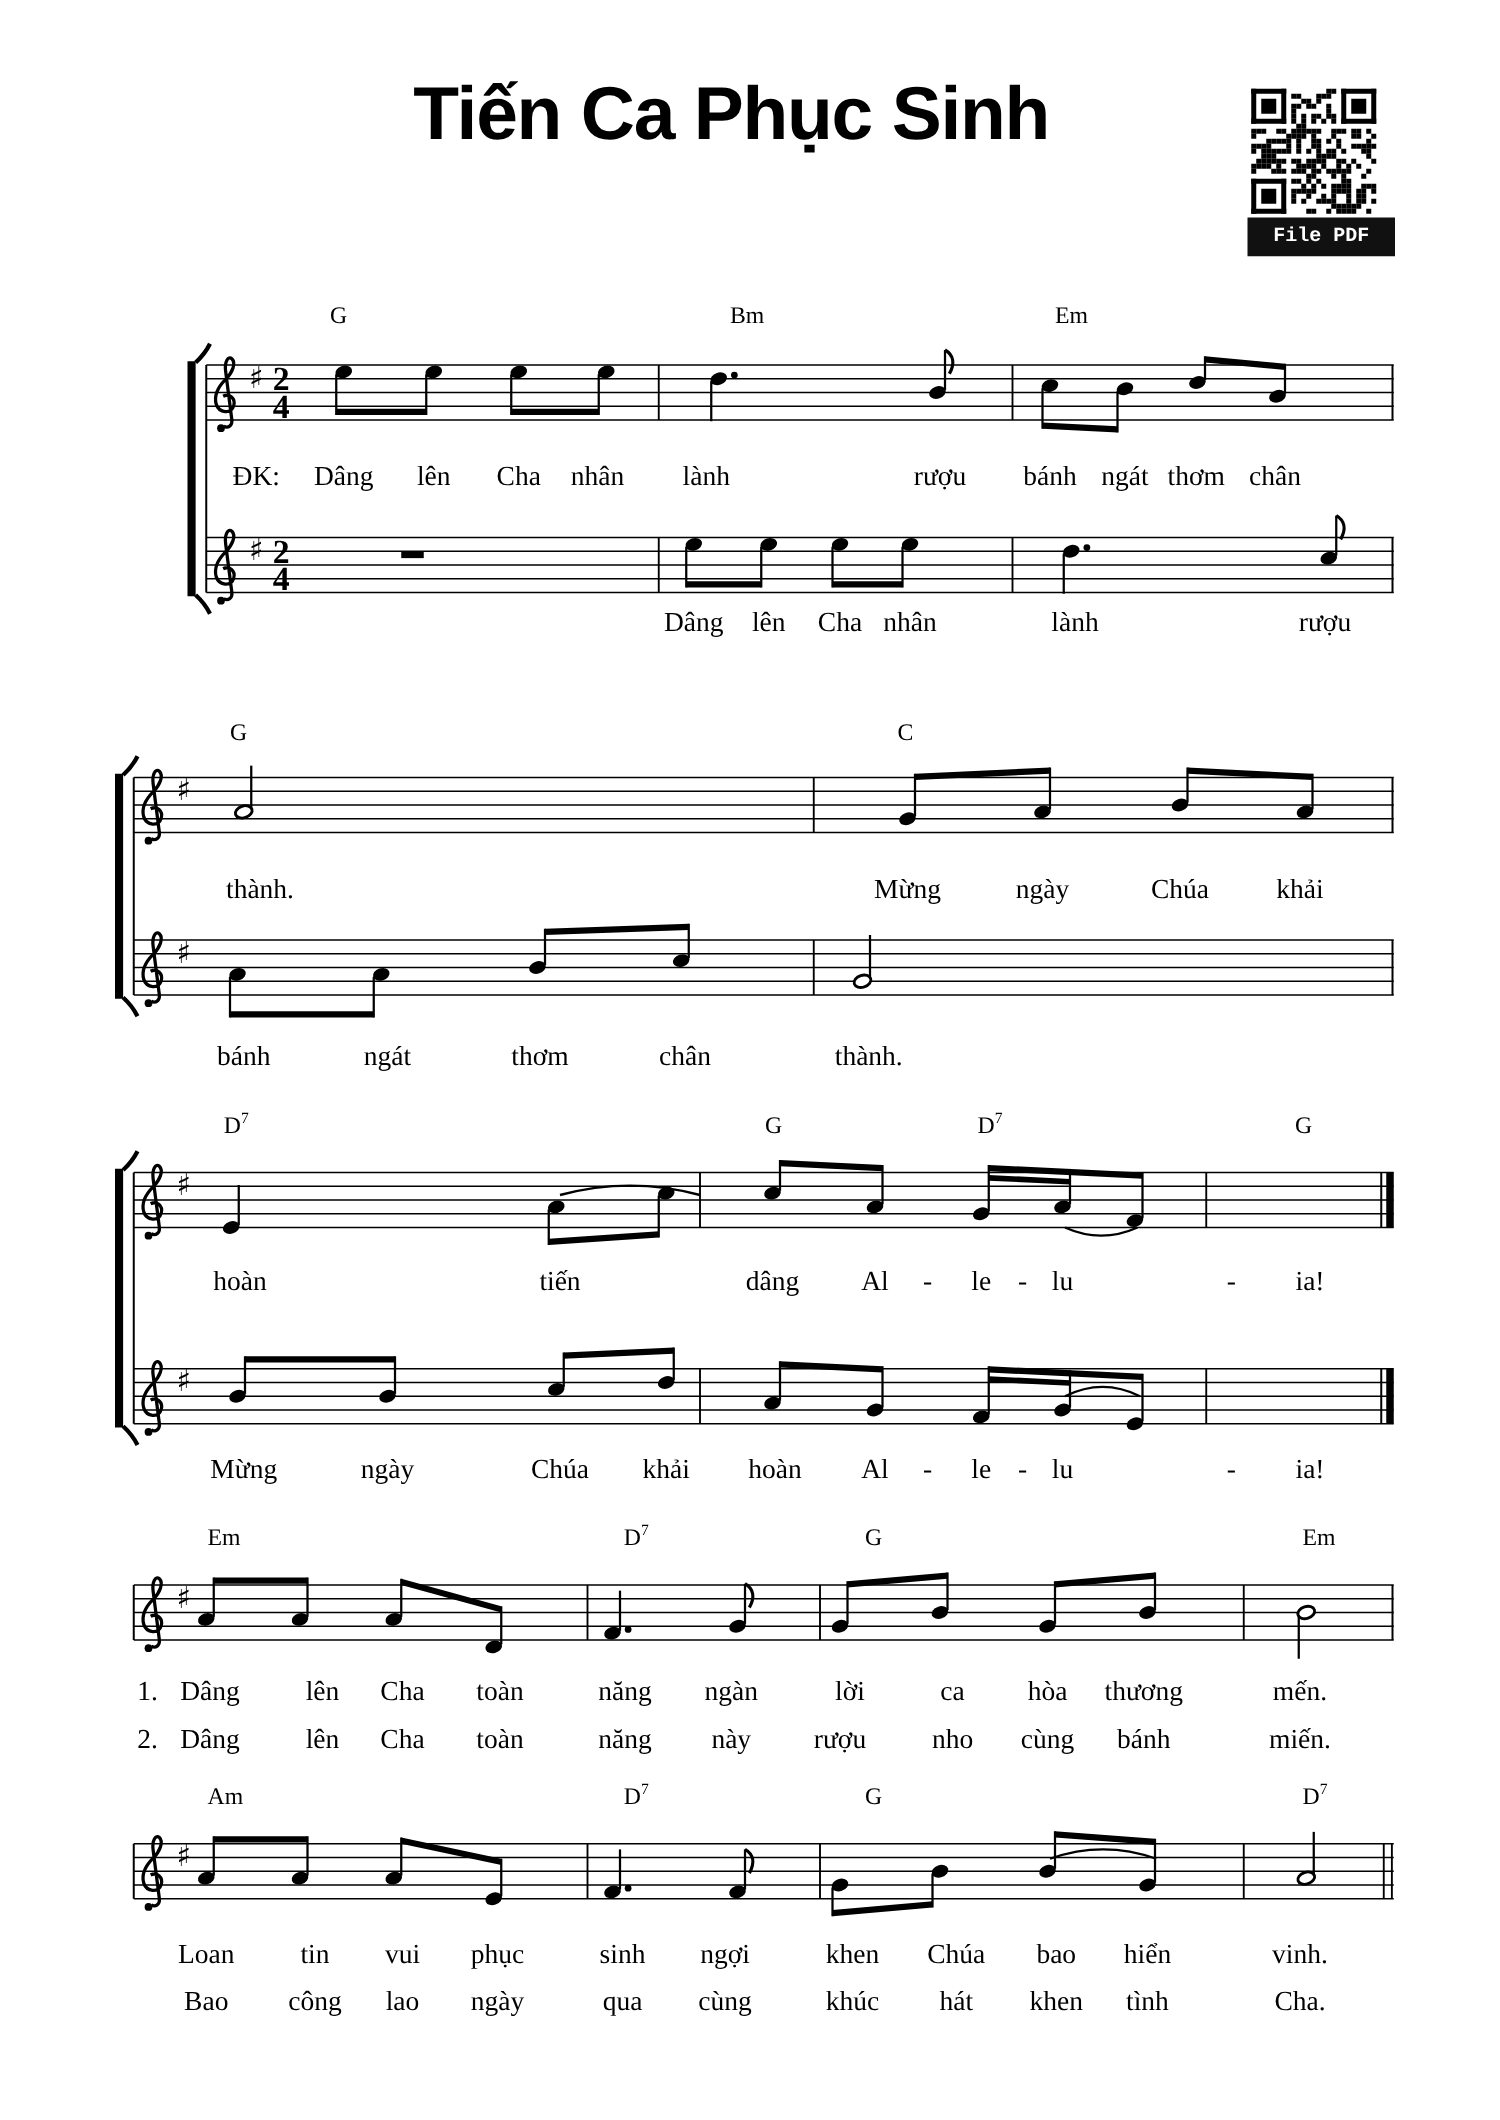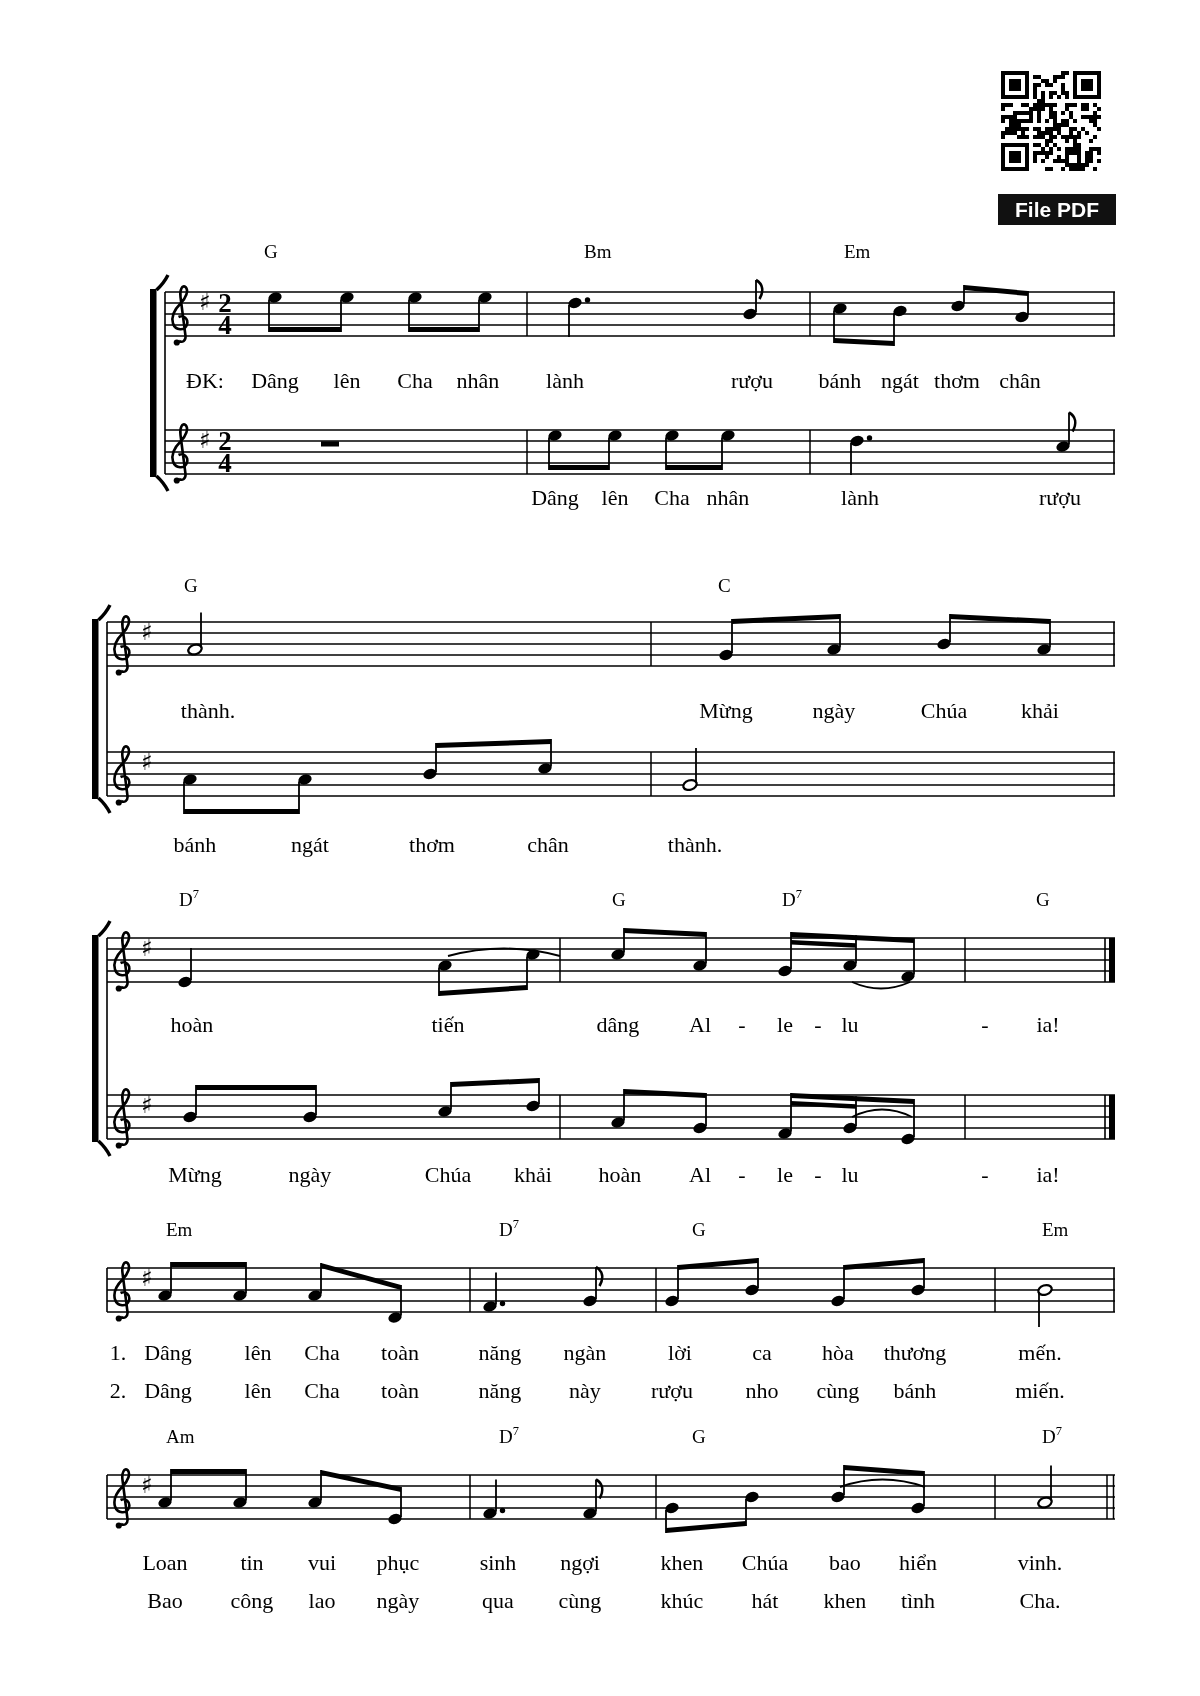--- a/index.html
+++ b/index.html
@@ -4,34 +4,35 @@
 <style>
   html,body{margin:0;padding:0;background:#ffffff;}
   #page{position:relative;width:1200px;height:1696px;background:#ffffff;overflow:hidden;
         font-family:"Liberation Serif","DejaVu Serif",serif;color:#000;}
   .title{position:absolute;left:0;top:56px;width:1170px;text-align:center;
          font-family:"Liberation Sans","DejaVu Sans",sans-serif;
          font-weight:bold;font-size:60px;letter-spacing:-1px;color:#000;}
   .qr-wrap{position:absolute;left:998px;top:70px;width:118px;}
   .qr{width:112px;height:104px;background:#fff;}
   .qr svg{display:block}
-  .pdf-badge{margin-top:20px;width:118px;height:31px;background:#111;color:#fff;
-             font-family:Liberation Sans, sans-serif;
-             font-weight:bold;font-size:21px;line-height:31px;text-align:center;}
+  .pdf-badge{margin-top:0;width:118px;height:31px;background:#111;color:#fff;
+             font-family:Liberation Mono, monospace;
+             font-weight:bold;font-size:16px;line-height:31px;text-align:center;}
   #score{position:absolute;left:0;top:0;}
   text{fill:#000}
   .lyr{font-family:"Liberation Serif","DejaVu Serif",serif;font-size:22px;}
   .chord{font-family:"Liberation Serif","DejaVu Serif",serif;font-size:19px;}
   .tsig{font-family:"Liberation Serif","DejaVu Serif",serif;font-size:27px;font-weight:bold;}
   .ksig{font-family:"DejaVu Sans",sans-serif;font-size:24px;}
 </style>
 </head>
 <body>
 
 <div id="page">
+  <div class="title">Tiến Ca Phục Sinh</div>
 
   <div class="qr-wrap">
     <div class="qr">
         <svg id="qrsvg" width="112" height="104" viewBox="0 0 112 104">
           <rect x="3" y="1" width="28" height="4" fill="#000"></rect>
           <rect x="3" y="25" width="28" height="4" fill="#000"></rect>
           <rect x="3" y="1" width="4" height="28" fill="#000"></rect>
           <rect x="27" y="1" width="4" height="28" fill="#000"></rect>
           <rect x="11" y="9" width="12" height="12" fill="#000"></rect>
           <rect x="75" y="1" width="28" height="4" fill="#000"></rect>

